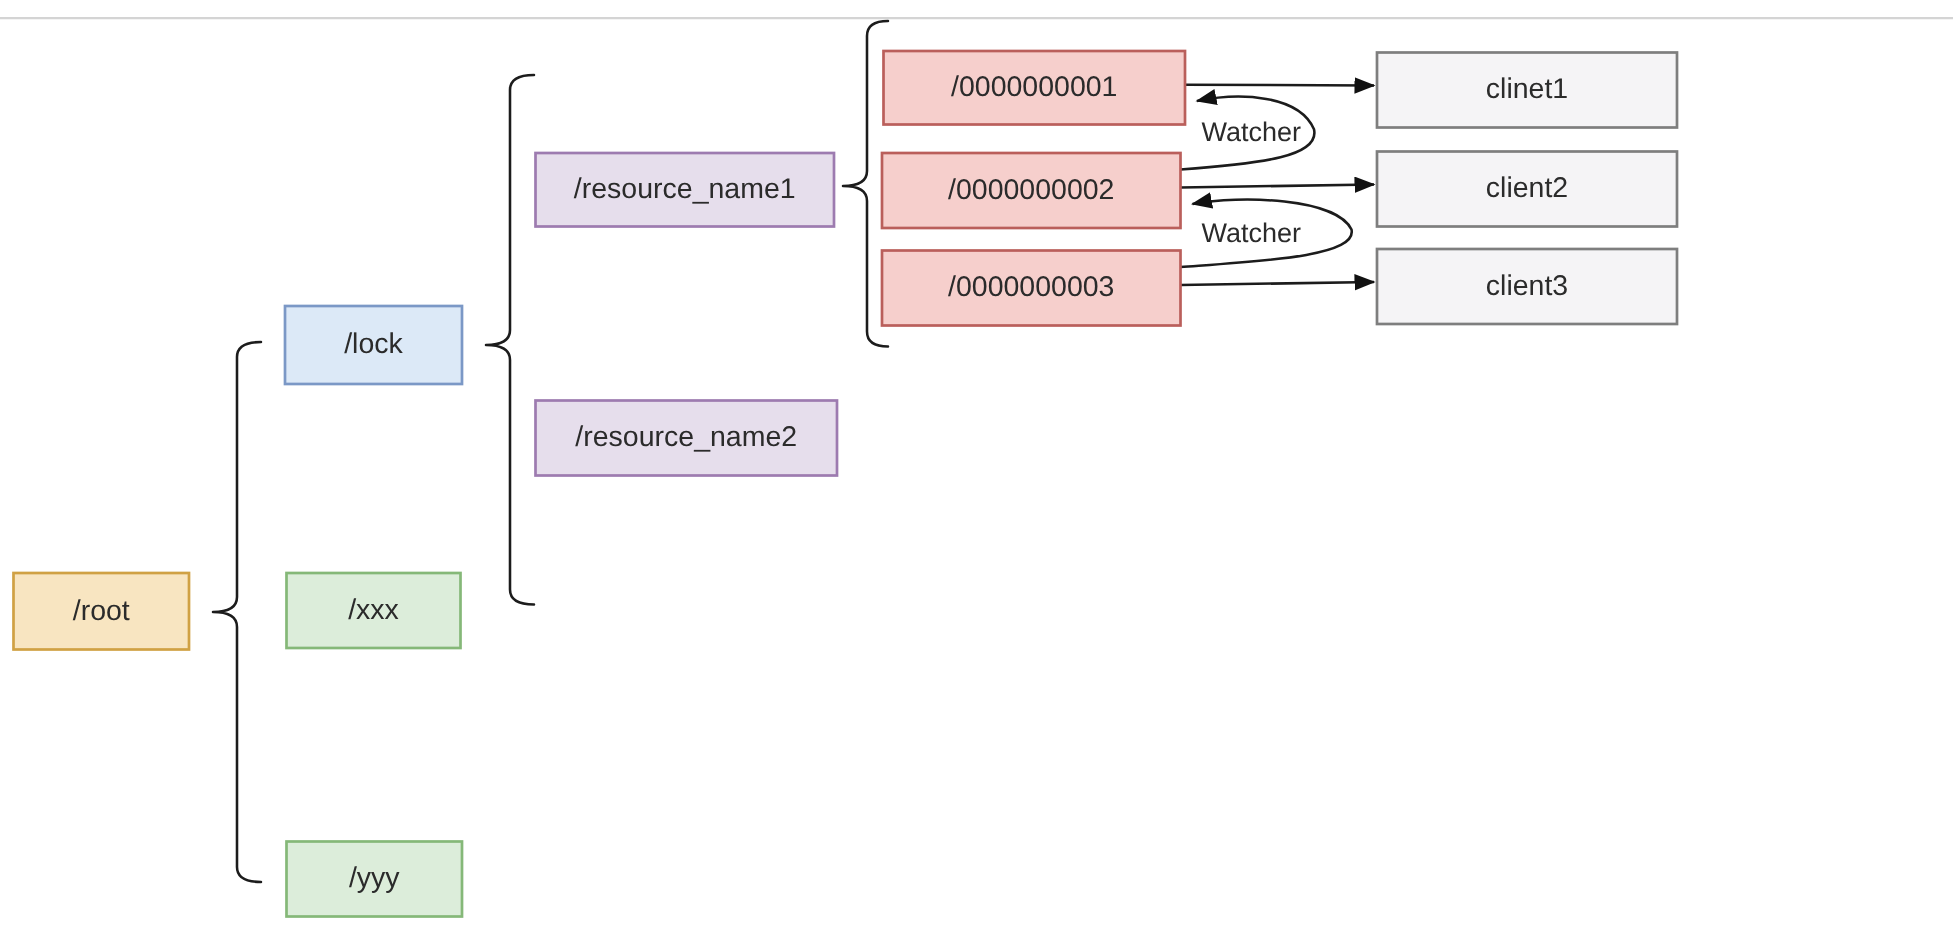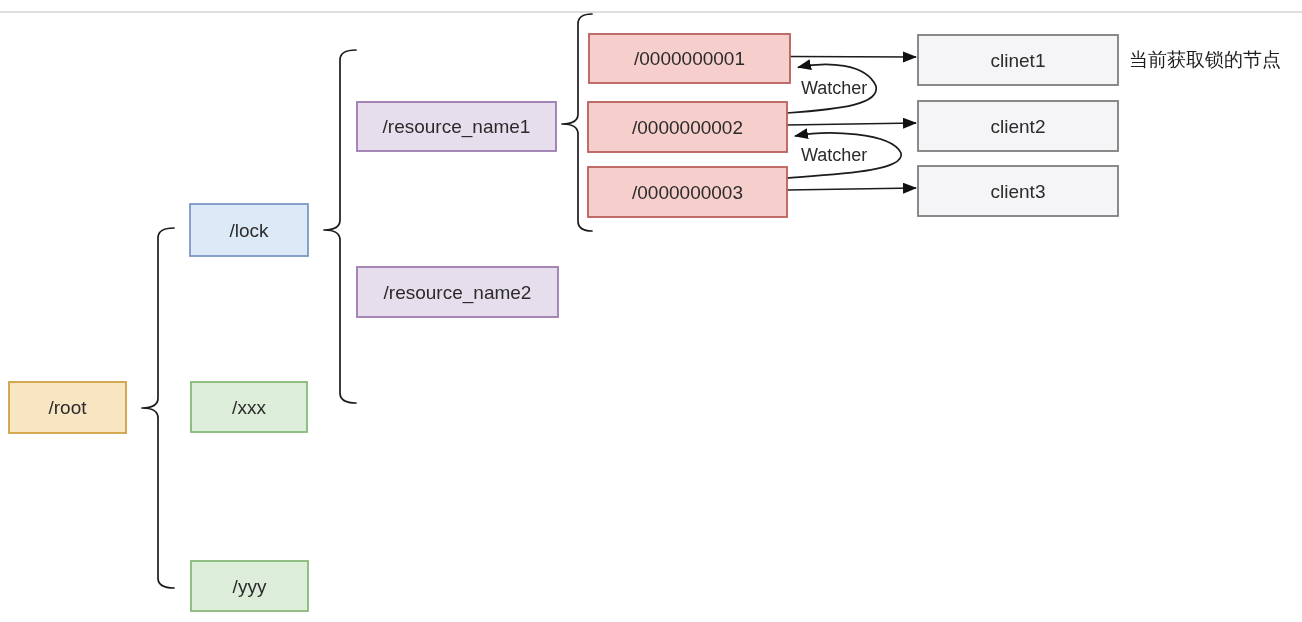--- a/index.html
+++ b/index.html
@@ -94,14 +94,13 @@
       </g>
       <g>
         <rect x="918" y="101" width="200" height="50" fill="#f5f4f6" stroke="#7e7e7e" stroke-width="1.8"></rect>
         <text x="1018" y="126" text-anchor="middle" dominant-baseline="central" font-size="19" fill="#2b2b2b" font-family="&quot;Liberation Sans&quot;, sans-serif">client2</text>
       </g>
       <g>
         <rect x="918" y="166" width="200" height="50" fill="#f5f4f6" stroke="#7e7e7e" stroke-width="1.8"></rect>
         <text x="1018" y="191" text-anchor="middle" dominant-baseline="central" font-size="19" fill="#2b2b2b" font-family="&quot;Liberation Sans&quot;, sans-serif">client3</text>
       </g>
     </svg>
-  <div class="annotation">当前获取锁的节点</div>
 </div>
 
 </body></html>

